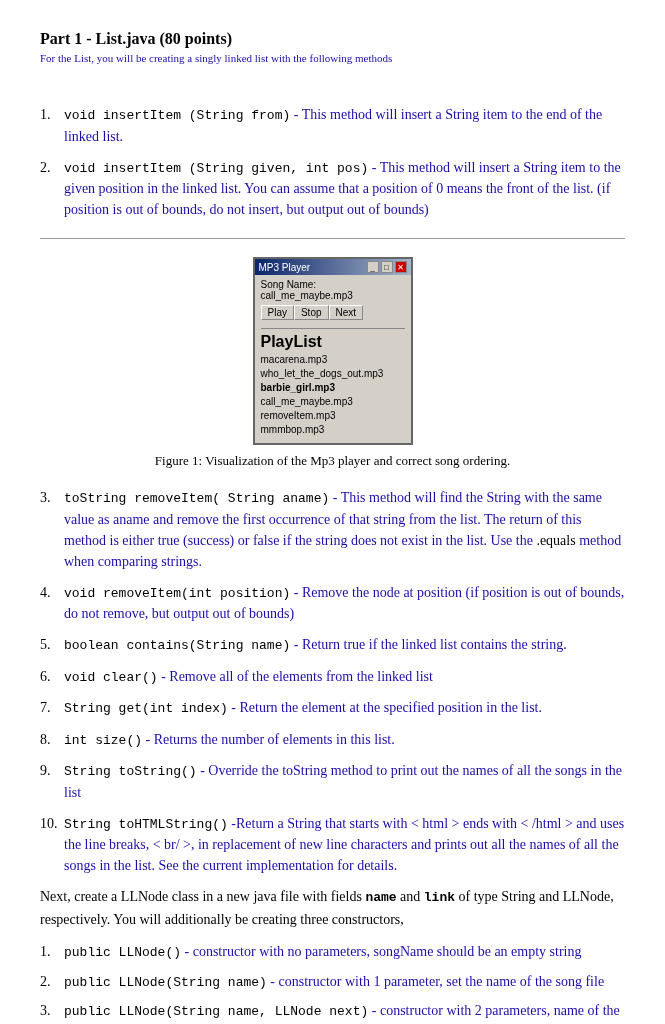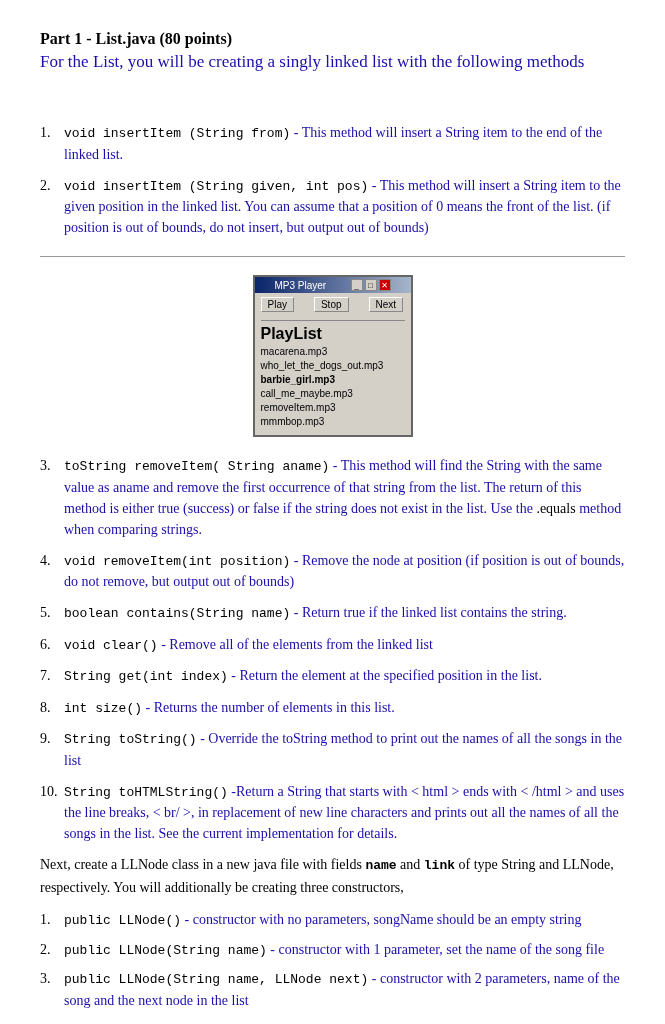--- a/index.html
+++ b/index.html
@@ -12,22 +12,22 @@
       width: 665px;
       min-height: 1024px;
     }
     .part-title {
       font-weight: bold;
       font-size: 16px;
       margin-bottom: 4px;
     }
     .intro-text {
       color: #1a0dab;
-      font-size: 17px;
-      margin-bottom: 34px;
+      font-size: 11px;
+      margin-bottom: 24px;
     }
     .methods-list {
       list-style: none;
       counter-reset: method-counter;
       margin-left: 0;
     }
     .methods-list > li {
       counter-increment: method-counter;
       display: flex;
       margin-bottom: 10px;
@@ -63,21 +63,21 @@
       border: 2px solid #666;
       background: #d4d0c8;
       width: 160px;
       font-family: 'Tahoma', Arial, sans-serif;
       font-size: 11px;
     }
     .mp3-titlebar {
       background: linear-gradient(to right, #0a246a, #a6b5c9);
       color: white;
       font-size: 10px;
-      padding: 2px 20px;
+      padding: 2px 4px;
       display: flex;
       justify-content: space-between;
       align-items: center;
     }
     .mp3-titlebar-title {
       font-size: 10px;
     }
     .titlebar-buttons {
       display: flex;
       gap: 2px;
@@ -96,21 +96,21 @@
     }
     .mp3-body {
       padding: 4px 6px 6px 6px;
     }
     .song-name-label {
       font-size: 10px;
       margin-bottom: 4px;
     }
     .mp3-controls {
       display: flex;
-      gap: 20px;
+      gap: 0;
       margin-bottom: 8px;
     }
     .mp3-btn {
       background: #d4d0c8;
       border: 1px solid #888;
       border-top-color: #fff;
       border-left-color: #fff;
       padding: 1px 6px;
       font-size: 10px;
       cursor: pointer;
@@ -194,35 +194,37 @@
   <div class="mp3-window">
     <div class="mp3-titlebar">
       <span class="mp3-titlebar-title">MP3 Player</span>
       <div class="titlebar-buttons">
         <div class="titlebar-btn">_</div>
         <div class="titlebar-btn">□</div>
         <div class="titlebar-btn" style="background:#cc0000;color:white;">✕</div>
       </div>
     </div>
     <div class="mp3-body">
+      <div class="song-name-label">Song Name: call_me_maybe.mp3</div>
       <div class="mp3-controls">
         <button class="mp3-btn">Play</button>
         <button class="mp3-btn">Stop</button>
         <button class="mp3-btn">Next</button>
       </div>
       <hr class="mp3-separator">
       <div class="playlist-label">PlayList</div>
       <div class="playlist-item">macarena.mp3</div>
       <div class="playlist-item">who_let_the_dogs_out.mp3</div>
       <div class="playlist-item bold">barbie_girl.mp3</div>
       <div class="playlist-item">call_me_maybe.mp3</div>
       <div class="playlist-item">removeItem.mp3</div>
       <div class="playlist-item">mmmbop.mp3</div>
     </div>
   </div>
+  <p class="figure-caption">Figure 1:  Visualization of the Mp3 player and correct song ordering.</p>
 </div>
 
 
 <ol class="methods-list" style="counter-reset: method-counter 2;">
 
   <li>
     <div class="method-content">
       <span class="mono">toString removeItem( String aname)</span>
       <span class="blue-text"> - This method will find the String with the same value as aname and remove the first occurrence of that string from the list.  The return of this method is either true (success) or false if the string does not exist in the list.  Use the </span><span class="italic">.equals</span><span class="blue-text"> method when comparing strings.</span>
     </div>

